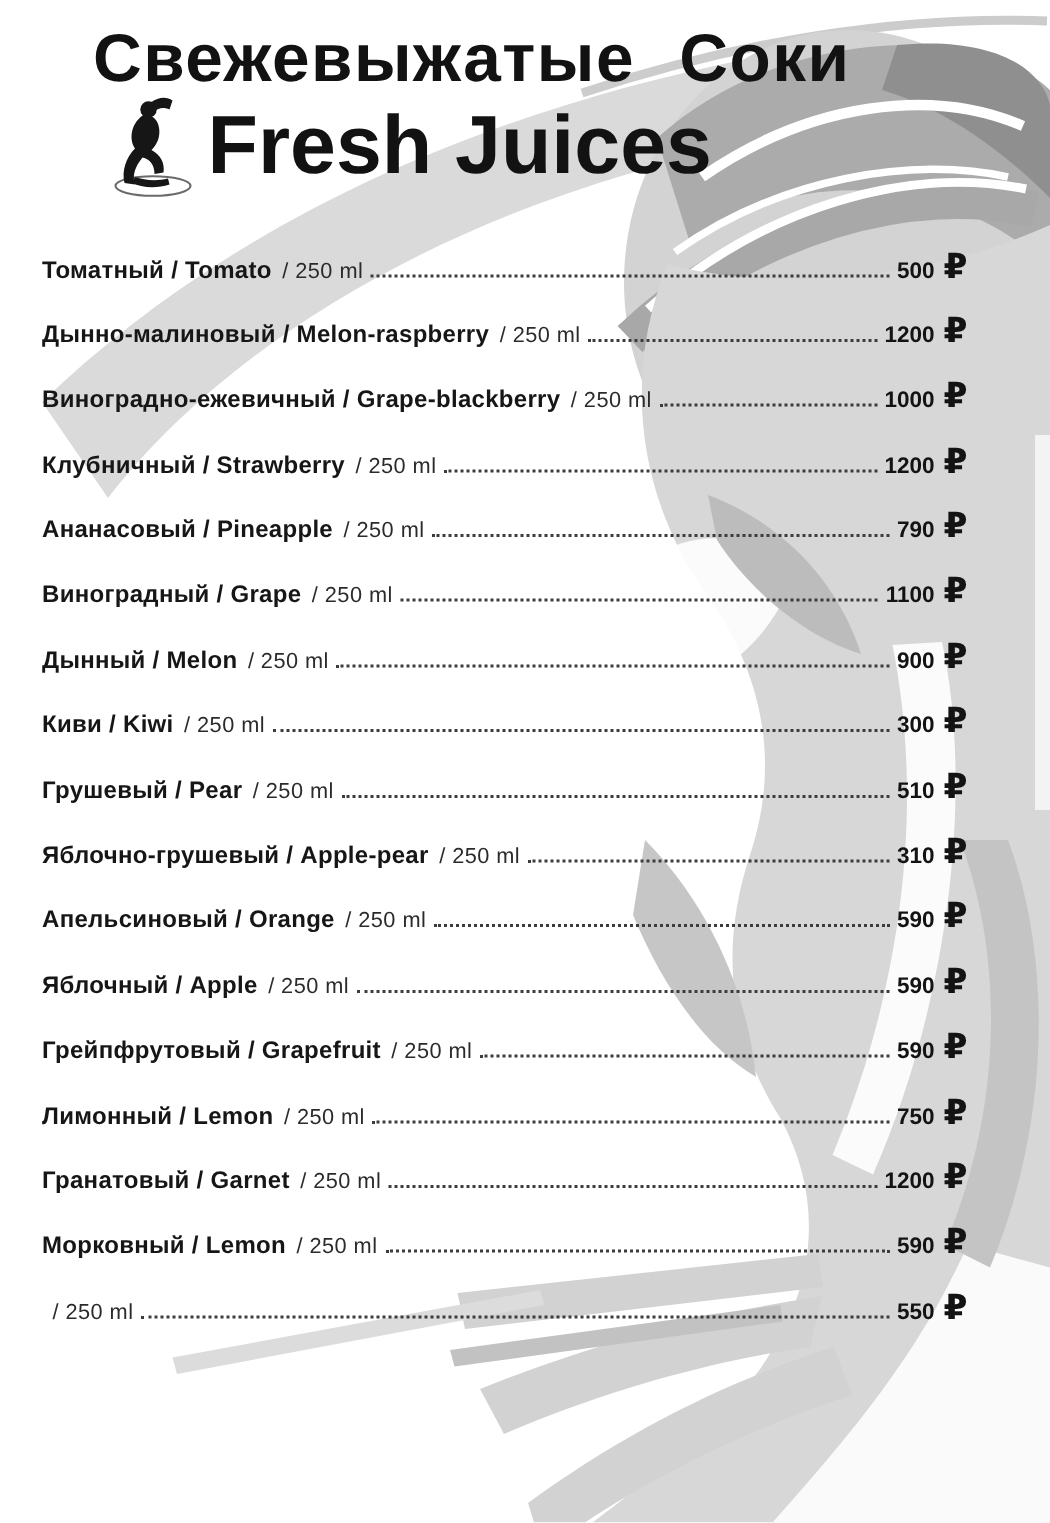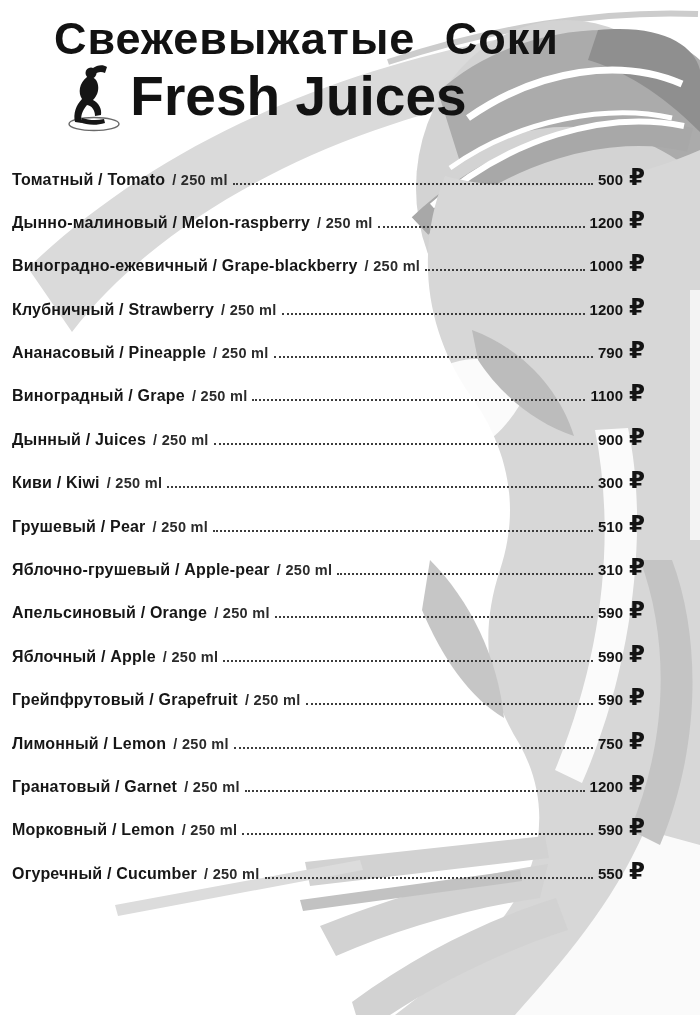--- a/index.html
+++ b/index.html
@@ -4,21 +4,21 @@
 <style>
   html,body{margin:0;padding:0;}
   body{
     width:700px;height:1015px;
     background:#ffffff;
     font-family:"Liberation Sans","DejaVu Sans",sans-serif;
     position:relative;overflow:hidden;
     color:#141414;
   }
   .bg{position:absolute;inset:0;z-index:0;}
-  .content{position:relative;z-index:1;padding:14px 55px 0 12px;}
+  .content{position:relative;z-index:1;padding:14px 55px 0 28px;}
 
   .title{
     text-align:center;
     font-size:45px;font-weight:bold;
     letter-spacing:1px;word-spacing:16px;
     color:#121212;line-height:1.1;
     transform:translateX(-22px);
     white-space:nowrap;
   }
   .subtitle-row{
@@ -35,21 +35,21 @@
   .menu{margin-top:32px;}
   .menu-row{
     display:flex;align-items:baseline;
     height:43.4px;
   }
   .item-name{
     font-size:16px;font-weight:bold;color:#161616;
     white-space:nowrap;letter-spacing:0.2px;
   }
   .item-volume{
-    font-size:14.5px;font-weight:700;color:#2b2b2b;
+    font-size:14.5px;font-weight:400;color:#2b2b2b;
     margin-left:7px;white-space:nowrap;letter-spacing:0.3px;
   }
   .leader{
     flex:1 1 auto;min-width:8px;height:0;
     border-bottom:2.5px dotted #3c3c3c;
     margin:0 3px 2px 5px;
   }
   .item-price{
     font-size:15px;font-weight:bold;color:#131313;
     white-space:nowrap;margin-left:2px;
@@ -160,21 +160,21 @@
 
   <div class="menu-row">
     <span class="item-name">Виноградный / Grape</span>
     <span class="item-volume">/ 250 ml</span>
     <span class="leader"></span>
     <span class="item-price">1100</span>
     <span class="item-currency">₽</span>
   </div>
 
   <div class="menu-row">
-    <span class="item-name">Дынный / Juices</span>
+    <span class="item-name">Дынный / Melon</span>
     <span class="item-volume">/ 250 ml</span>
     <span class="leader"></span>
     <span class="item-price">900</span>
     <span class="item-currency">₽</span>
   </div>
 
   <div class="menu-row">
     <span class="item-name">Киви / Kiwi</span>
     <span class="item-volume">/ 250 ml</span>
     <span class="leader"></span>
@@ -240,20 +240,19 @@
 
   <div class="menu-row">
     <span class="item-name">Морковный / Lemon</span>
     <span class="item-volume">/ 250 ml</span>
     <span class="leader"></span>
     <span class="item-price">590</span>
     <span class="item-currency">₽</span>
   </div>
 
   <div class="menu-row">
-    <span class="item-name">Огуречный / Cucumber</span>
     <span class="item-volume">/ 250 ml</span>
     <span class="leader"></span>
     <span class="item-price">550</span>
     <span class="item-currency">₽</span>
   </div>
 </div>
 </div>
 
 </body></html>

